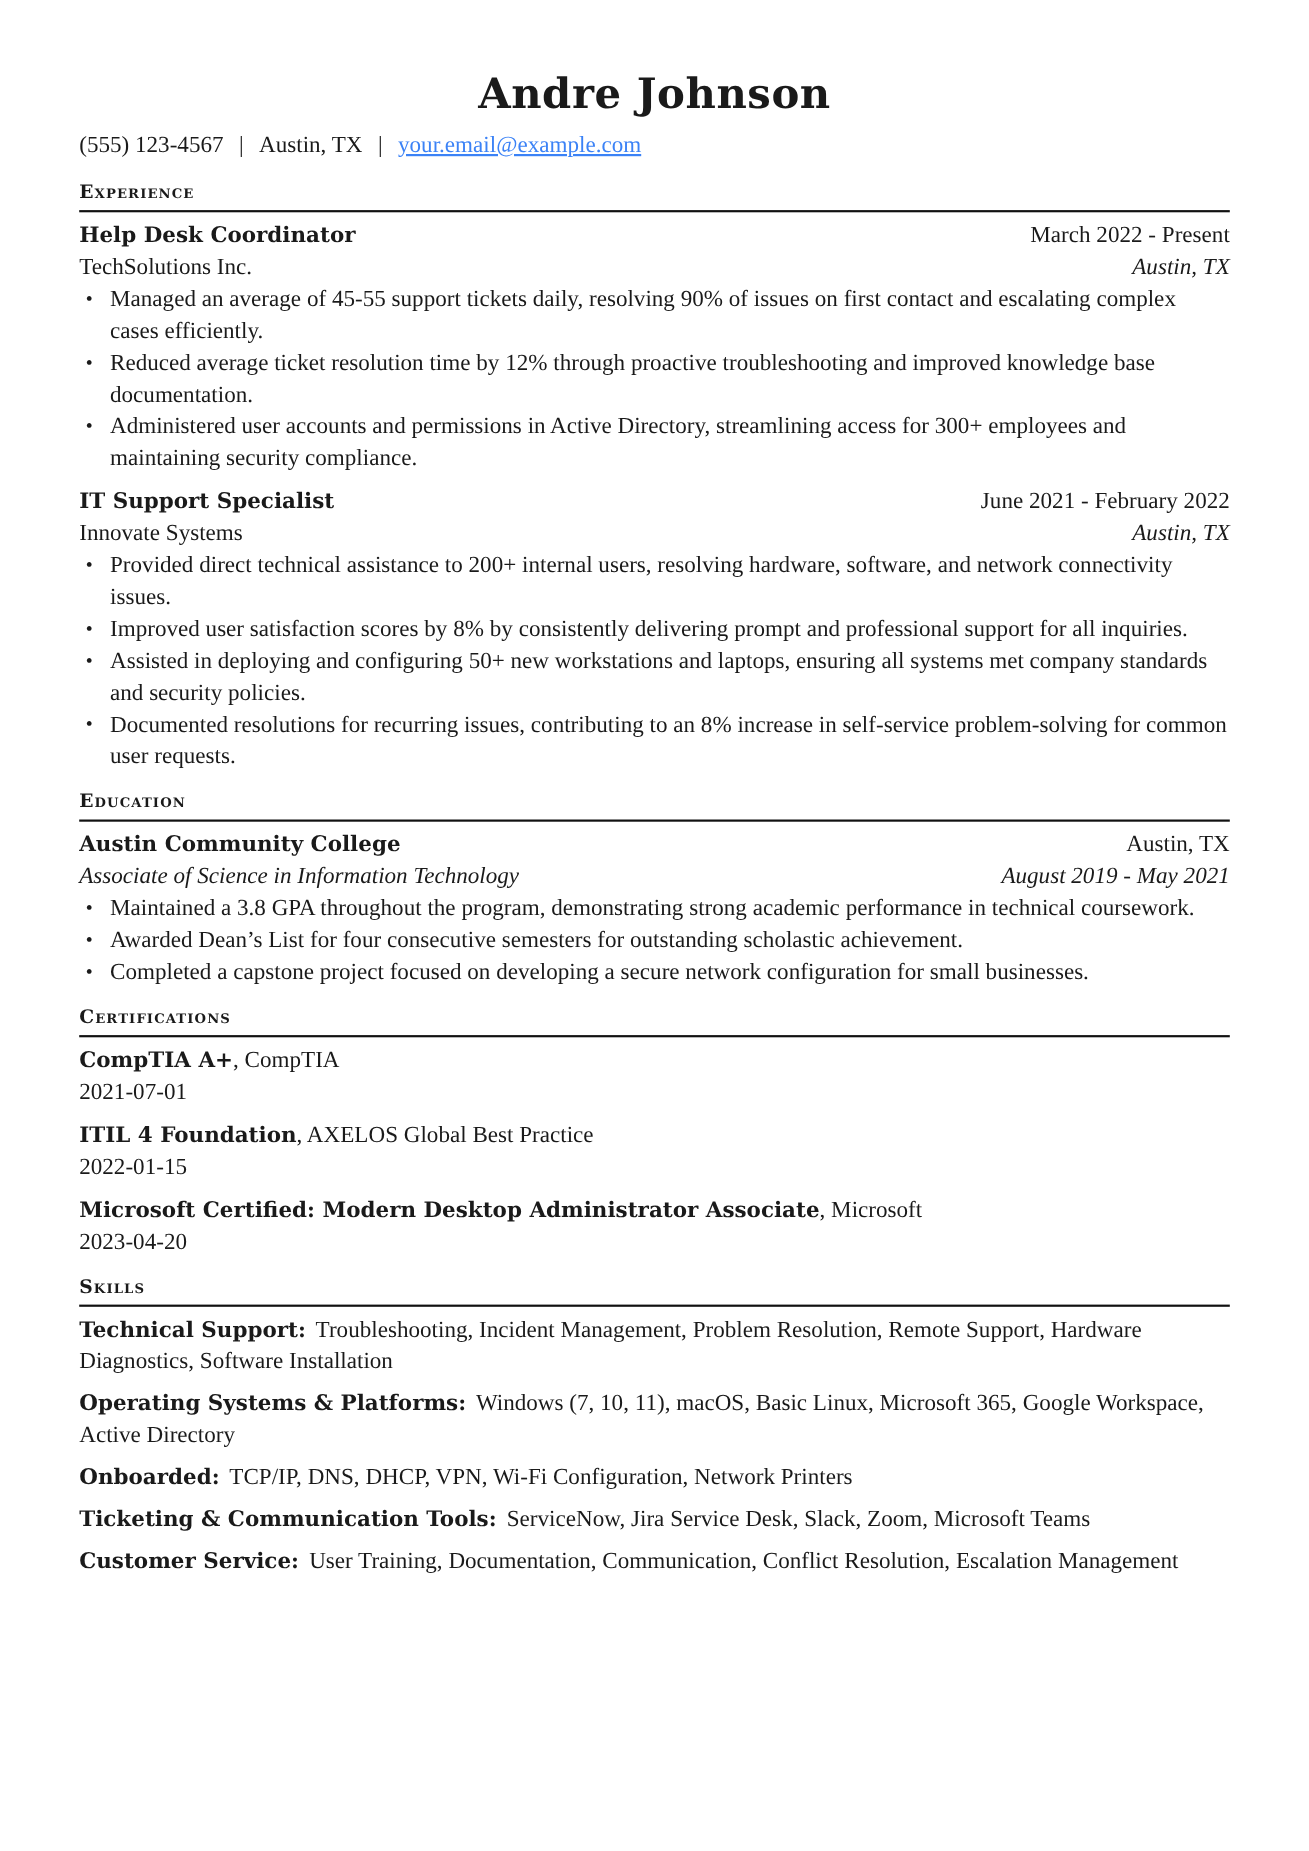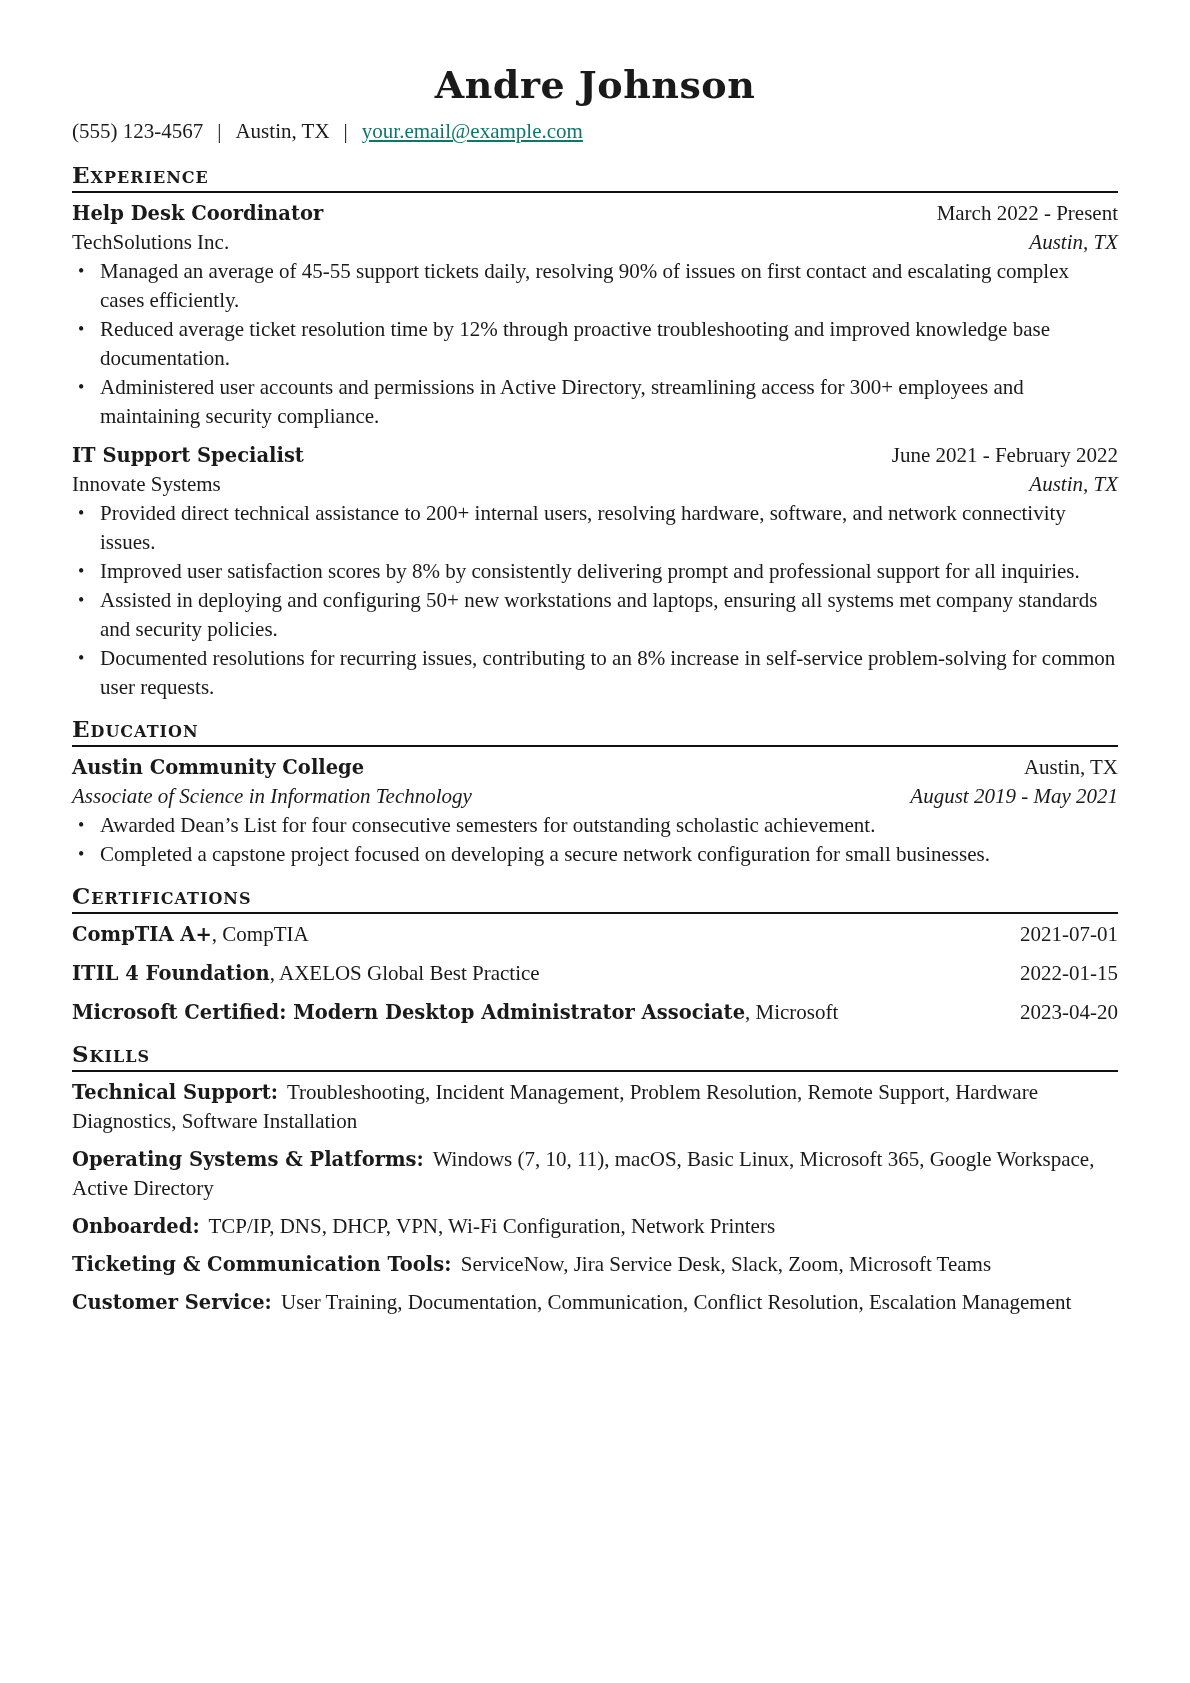--- a/index.html
+++ b/index.html
@@ -13,39 +13,39 @@
     font-family: "Liberation Serif", "DejaVu Serif", serif;
     font-size: 21px; line-height: 29px;
   }
   .name {
     font-family: "DejaVu Serif", serif;
     font-weight: bold; font-size: 38px; line-height: 50px;
     margin: 4px 0 6px 0; letter-spacing: 0.5px; text-align: center;
   }
   .contact { font-size: 21px; line-height: 30px; margin-bottom: 14px; }
   .contact .sep { margin: 0 14px; }
-  .contact a { color: #0f766e; text-decoration: underline; }
+  .contact a { color: #3b82f6; text-decoration: underline; }
   .section-title {
     font-family: "DejaVu Serif", serif;
-    font-weight: bold; font-variant: small-caps; font-size: 23px;
+    font-weight: bold; font-variant: small-caps; font-size: 17px;
     line-height: 30px; letter-spacing: 1px;
     border-bottom: 2px solid #111; padding-bottom: 1px;
     margin-bottom: 6px;
   }
   .row { display: flex; justify-content: space-between; align-items: flex-start; }
   .bold { font-family: "DejaVu Serif", serif; font-weight: bold; font-size: 19.5px; }
   .ital { font-style: italic; }
   ul.bullets { list-style: none; margin: 0; padding: 0; }
   ul.bullets li { position: relative; padding-left: 28px; }
   ul.bullets li::before {
     content: "•"; position: absolute; left: 6px; top: 0; font-size: 18px;
   }
   .entry { margin-bottom: 10px; }
   .section { margin-bottom: 12px; }
-  .cert-row { margin-bottom: 10px; }
+  .cert-row { margin-bottom: 10px; flex-direction: column; }
   .skill { margin-bottom: 9px; }
   .skill .bold { margin-right: 4px; text-align: center; }
 </style>
 </head>
 <body>
 
 <div class="page">
 
   <div class="name">Andre Johnson</div>
   <div class="contact">
@@ -93,20 +93,21 @@
     <div class="section-title">Education</div>
     <div class="row">
       <span class="bold">Austin Community College</span>
       <span>Austin, TX</span>
     </div>
     <div class="row">
       <span class="ital">Associate of Science in Information Technology</span>
       <span class="ital">August 2019 - May 2021</span>
     </div>
     <ul class="bullets">
+      <li>Maintained a 3.8 GPA throughout the program, demonstrating strong academic performance in technical coursework.</li>
       <li>Awarded Dean’s List for four consecutive semesters for outstanding scholastic achievement.</li>
       <li>Completed a capstone project focused on developing a secure network configuration for small businesses.</li>
     </ul>
   </div>
 
   <div class="section">
     <div class="section-title">Certifications</div>
     <div class="row cert-row">
       <span><span class="bold">CompTIA A+</span><span>, CompTIA</span></span>
       <span>2021-07-01</span>

